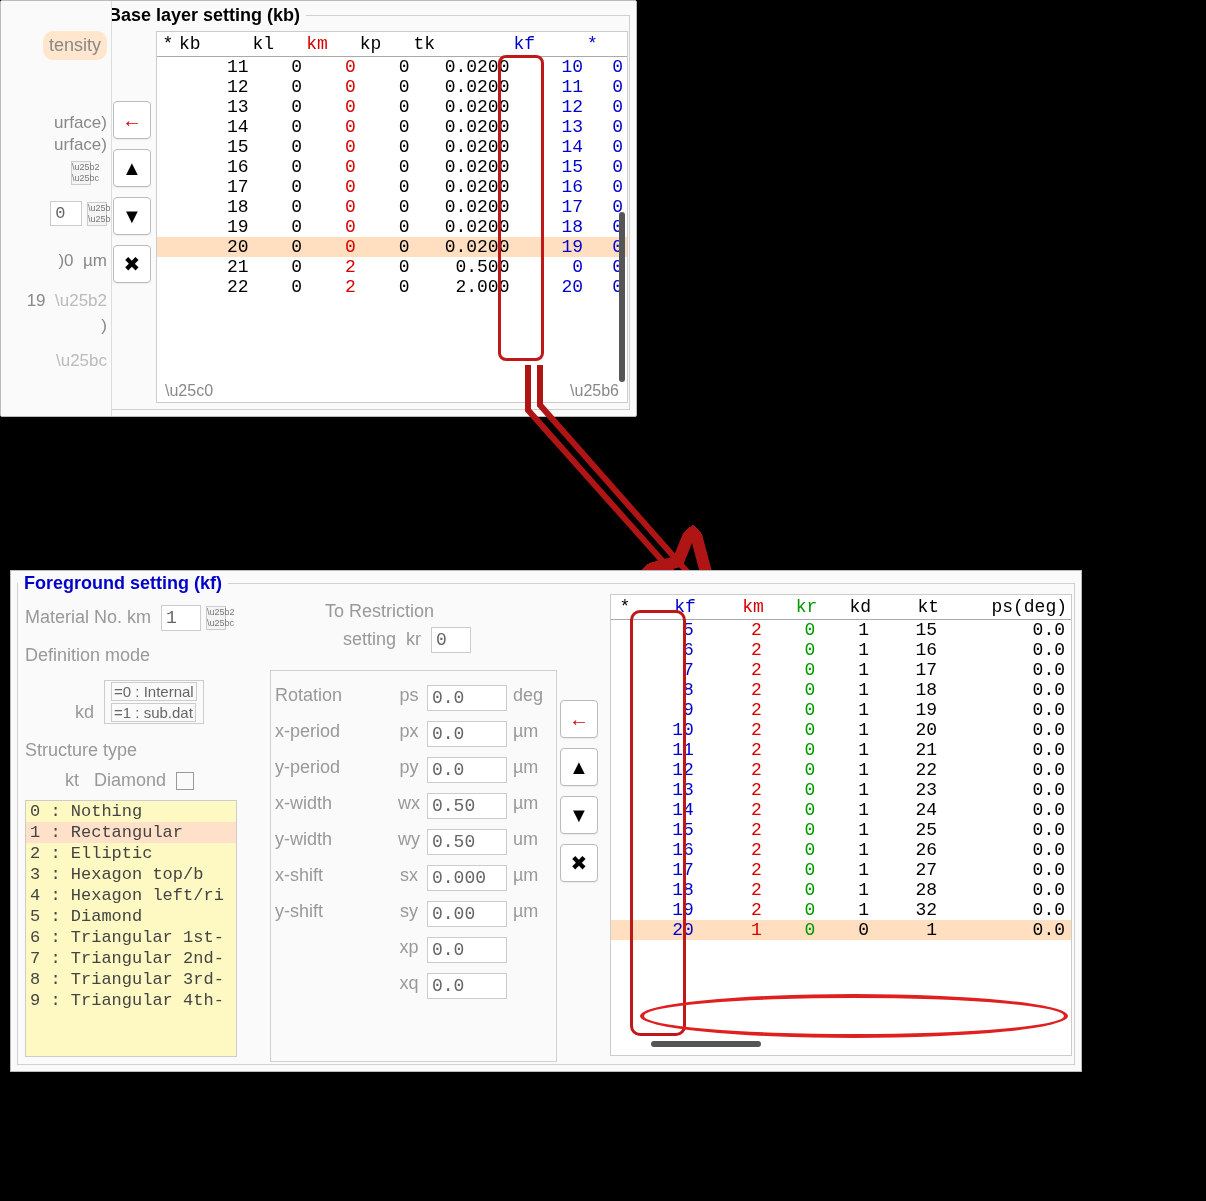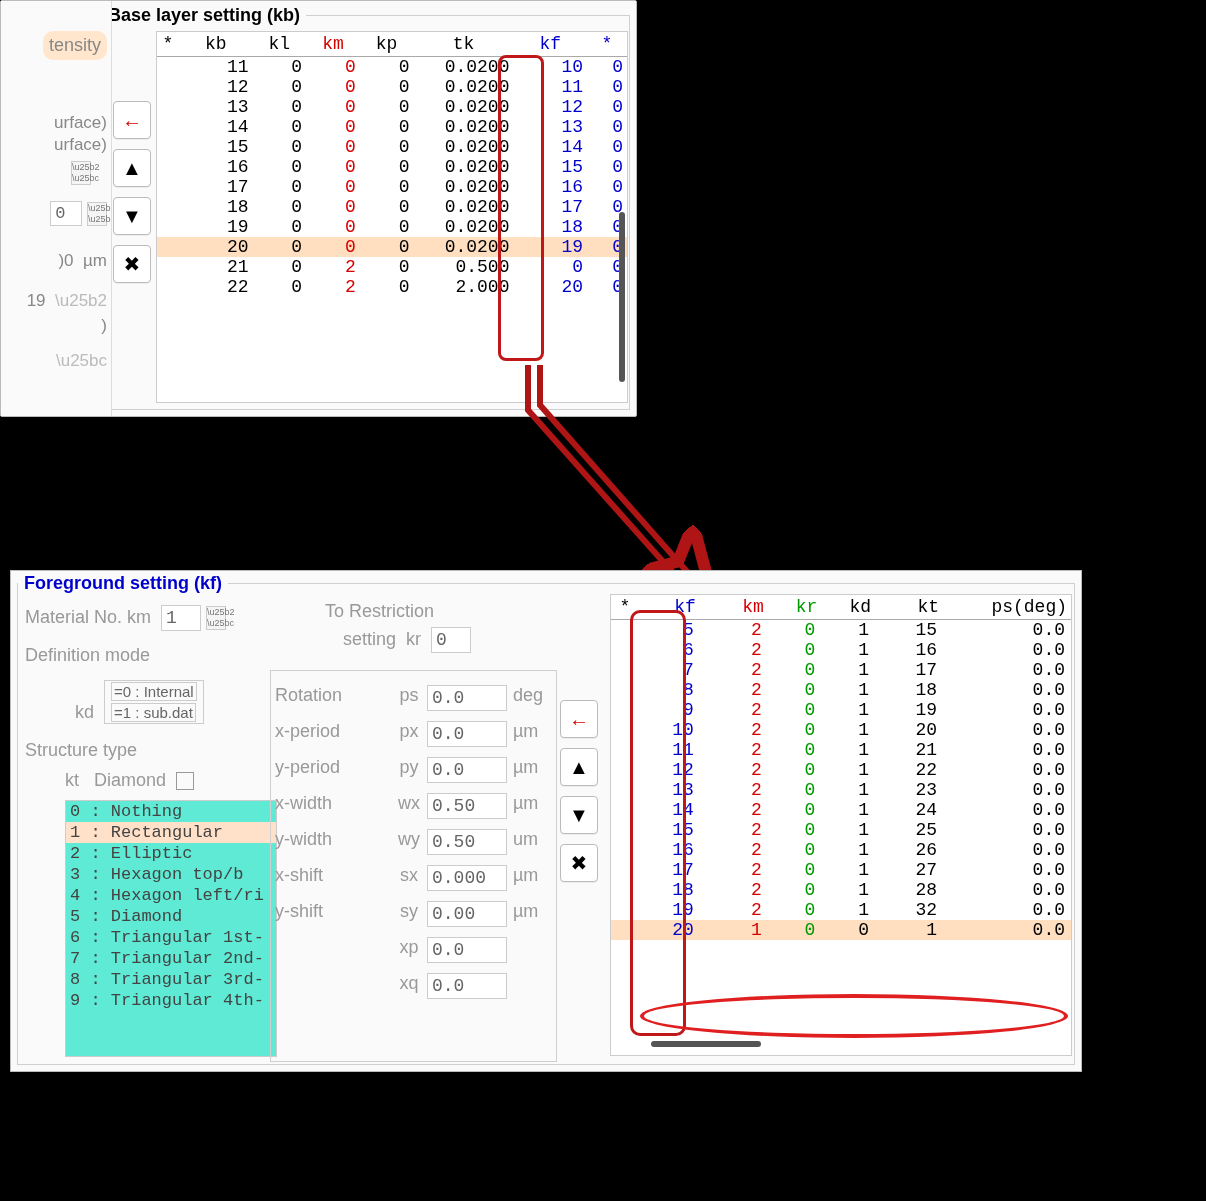--- a/index.html
+++ b/index.html
@@ -54,21 +54,21 @@
   .tbl {
     font-family: "Courier New", monospace;
     font-size: 18px;
     border-collapse: collapse;
     width: 100%;
   }
   .tbl th {
     font-weight: normal;
     border-bottom: 1px solid #aaa;
     padding: 2px 0;
-    text-align: center;
+    text-align: left;
   }
   .tbl th:first-child { text-align: center; width: 22px; }
   .tbl td { padding: 0 4px; text-align: right; }
   .row-hl { background: #ffdfc0; }
   .scrolltrack-v { position:absolute; right:2px; top:180px; width:6px; height:170px; background:#555; border-radius:3px;}
   .scrolltrack-h { position:absolute; left:8px; bottom:4px; right:8px; height:14px; display:flex; justify-content:space-between; align-items:center;}
   .tri-l, .tri-r { color:#888; font-size:16px; }
 
   .btn-col { position:absolute; top:100px; left:112px; width:40px;}
   .btn-col2 { position:absolute; top:700px; left:560px; width:40px;}
@@ -98,22 +98,22 @@
   .lbl { color:#999; }
   .inputbox { background:#fff; border:1px solid #ccc; padding:2px 4px; font-family:"Courier New",monospace; min-width:40px; display:inline-block; color:#666;}
   .spinner {
     display:inline-flex; flex-direction:column; vertical-align:middle;
     border:1px solid #ccc; width:18px; height:22px; font-size:9px; color:#777; background:#f4f4f4;
   }
   .spinner div{flex:1; text-align:center; line-height:10px;}
   .smalltoggle { display:inline-block; border:1px solid #ccc; padding:0 2px; font-size:15px; color:#666; margin:1px 4px;}
   .kd-box { display:inline-block; border:1px solid #ccc; padding:0 2px; }
   .listbox {
-    position:absolute; border:1px solid #ccc; background:#5eead4;
-    font-family:"Courier New",monospace; font-size:17px; overflow:hidden;margin-left:40px;
+    position:absolute; border:1px solid #ccc; background:#fef9c3;
+    font-family:"Courier New",monospace; font-size:17px; overflow:hidden;
   }
   .listbox div { padding:1px 4px; white-space:nowrap; color:#444;}
   .listbox .sel { background:#ffe0c8; }
 
   .paramgrid { position:absolute; left:275px; top:685px; width:278px; }
   .paramgrid .prow { display:flex; align-items:flex-start; margin-bottom:10px; }
   .paramgrid .pname { flex:1.3; color:#999; }
   .paramgrid .psym { width:36px; color:#999; text-align:center;}
   .paramgrid .pval { width:70px; }
   .paramgrid .punit { width:40px; color:#999; text-align:left; padding-left:6px;}
@@ -307,20 +307,24 @@
             <td>0</td>
             <td class="red">2</td>
             <td>0</td>
             <td>2.000</td>
             <td class="blue">20</td>
             <td class="blue">0</td>
           </tr>
         </tbody>
     </table>
     <div class="scrolltrack-v"></div>
+    <div class="scrolltrack-h">
+      <span class="tri-l">\u25c0</span>
+      <span class="tri-r">\u25b6</span>
+    </div>
   </div>
   <div class="redbox-top"></div>
 </div>
 
 <div class="arrow-wrap">
   <svg width="240" height="240">
     <defs>
       <marker id="ah" markerWidth="14" markerHeight="14" refX="6" refY="6" orient="auto">
         <path d="M0,0 L12,6 L0,12 L3,6 Z" fill="none" stroke="#b01515" stroke-width="2"></path>
       </marker>

